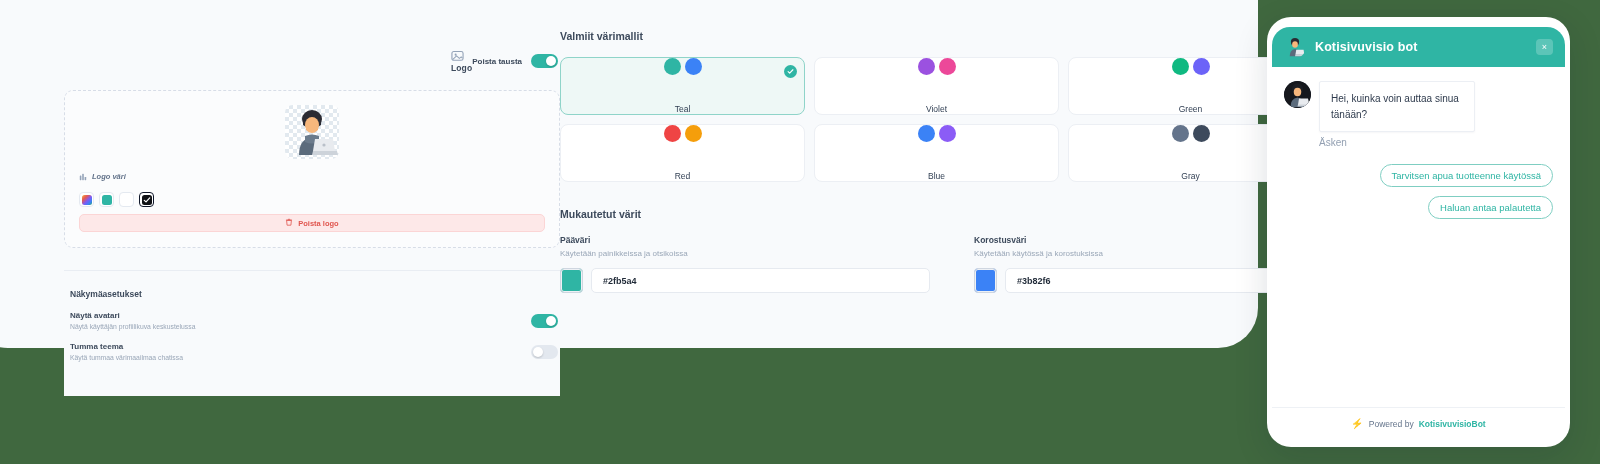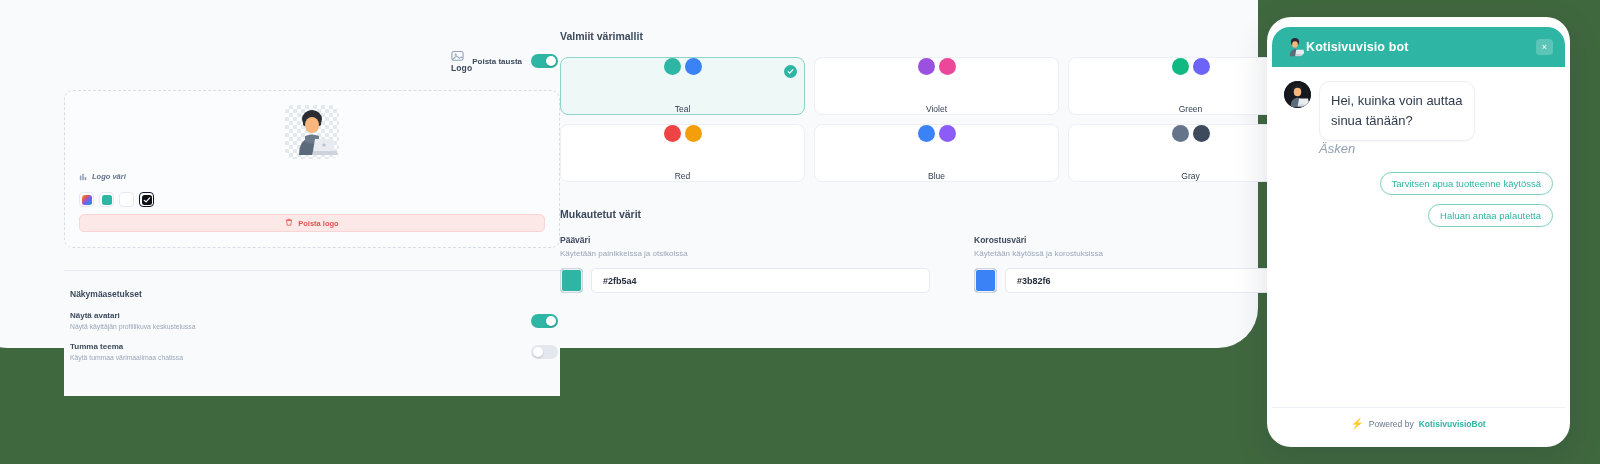--- a/index.html
+++ b/index.html
@@ -172,44 +172,44 @@
   .chat-inner {
     position: absolute; left: 5px; top: 10px;
     width: 293px; height: 412px;
     background: #fff;
     border-radius: 18px;
     overflow: hidden;
     display: flex; flex-direction: column;
   }
   .chat-head {
     height: 40px; background: #2fb5a4;
-    display: flex; align-items: center; padding: 0 12px; 
+    display: flex; align-items: center; padding: 0 12px; gap: 9px;
     flex: 0 0 auto;
   }
   .chat-avatar-sm { width: 22px; height: 22px; border-radius: 50%; overflow: hidden; position: relative; flex:0 0 auto;}
   .chat-title { color: #fff; font-size: 12.5px; font-weight: 700; flex: 1; letter-spacing: .1px;}
   .chat-close {
     width: 17px; height: 16px; border-radius: 4px;
     background: rgba(255,255,255,.22);
     color: #fff; font-size: 9px;
     display: flex; align-items: center; justify-content: center;
   }
   .chat-body { flex: 1; padding: 14px 12px 0 12px; position: relative; }
   .msg-row { display: flex; gap: 8px; align-items: flex-start; }
   .msg-avatar {
     width: 27px; height: 27px; border-radius: 50%; overflow: hidden;
     position: relative; flex: 0 0 auto; background: #1d2430;
   }
   .bubble {
-    border: 1px solid #eceff4; border-radius: 11px; background: #fff;
+    border: 1px solid #eceff4; border-radius: 2px; background: #fff;
     padding: 9px 11px; max-width: 156px;
-    font-size: 13px; line-height: 1.55; color: #2f3b4d;
+    font-size: 10px; line-height: 1.55; color: #2f3b4d;
     box-shadow: 0 1px 2px rgba(20,30,50,.04);
   }
-  .msg-time { margin-left: 35px; font-size: 13px; color: #93a0b2; font-style: italic; }
+  .msg-time { margin-left: 35px; margin-top: 5px; font-size: 10px; color: #93a0b2; }
   .quick { margin-top: 16px; display: flex; flex-direction: column; align-items: flex-end; gap: 9px; }
   .quick-btn {
     border: 1px solid #7fcec2; border-radius: 12px;
     padding: 5px 11px; font-size: 9.5px; color: #2fb5a4; background: #fff;
     white-space: nowrap;
   }
   .chat-foot {
     flex: 0 0 auto; height: 32px; border-top: 1px solid #eef1f5;
     display: flex; align-items: center; justify-content: center; gap: 5px;
     font-size: 8.5px; color: #64748b;

